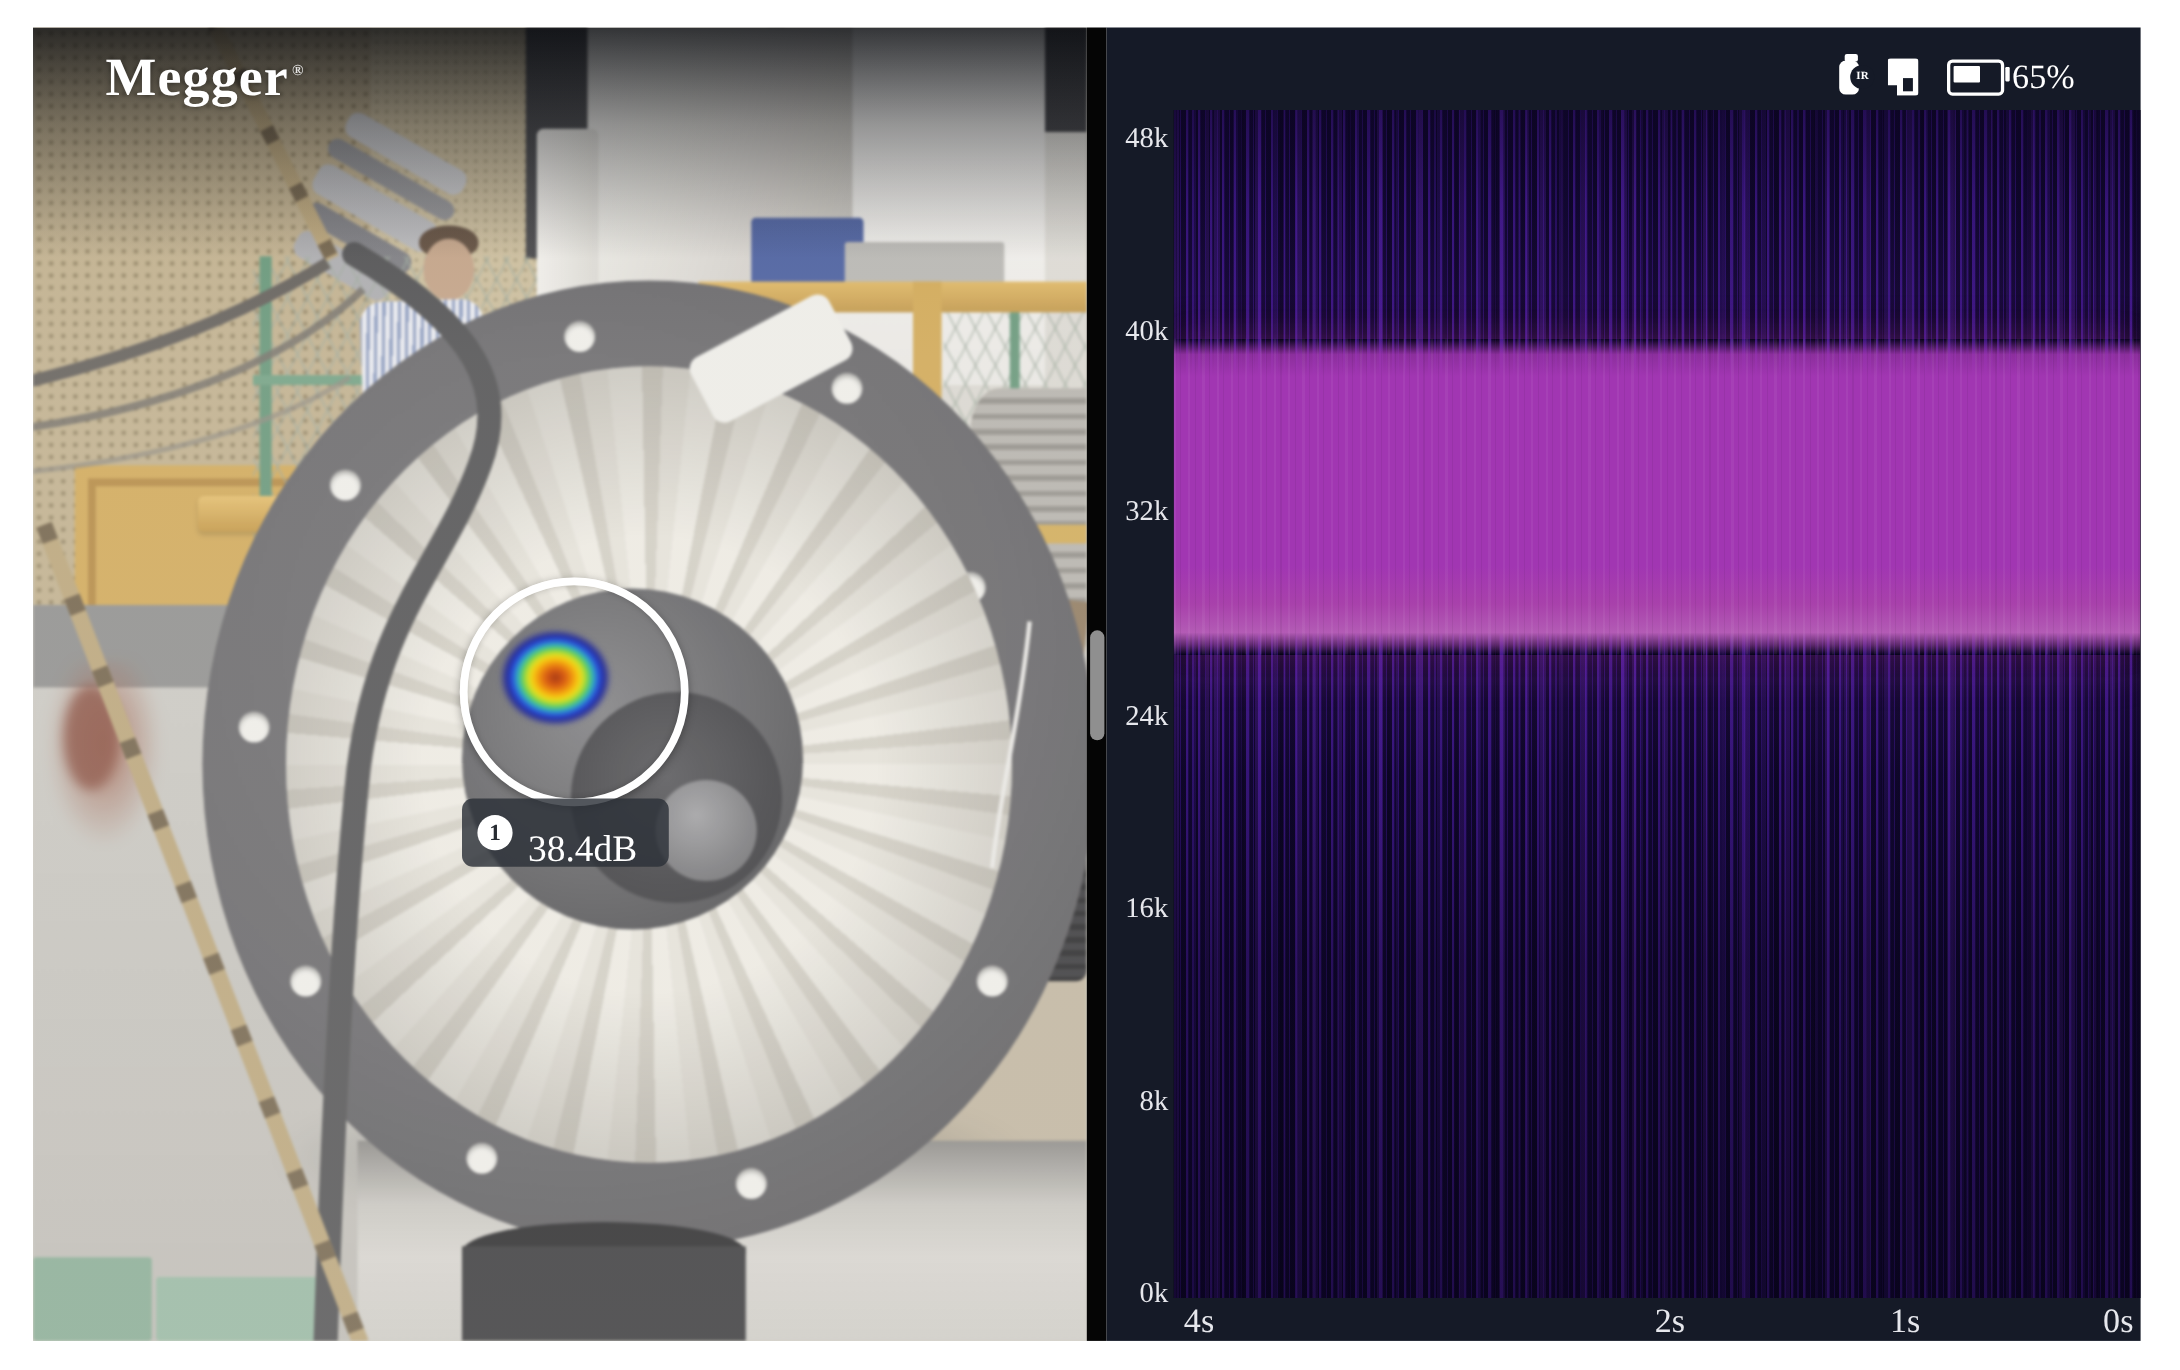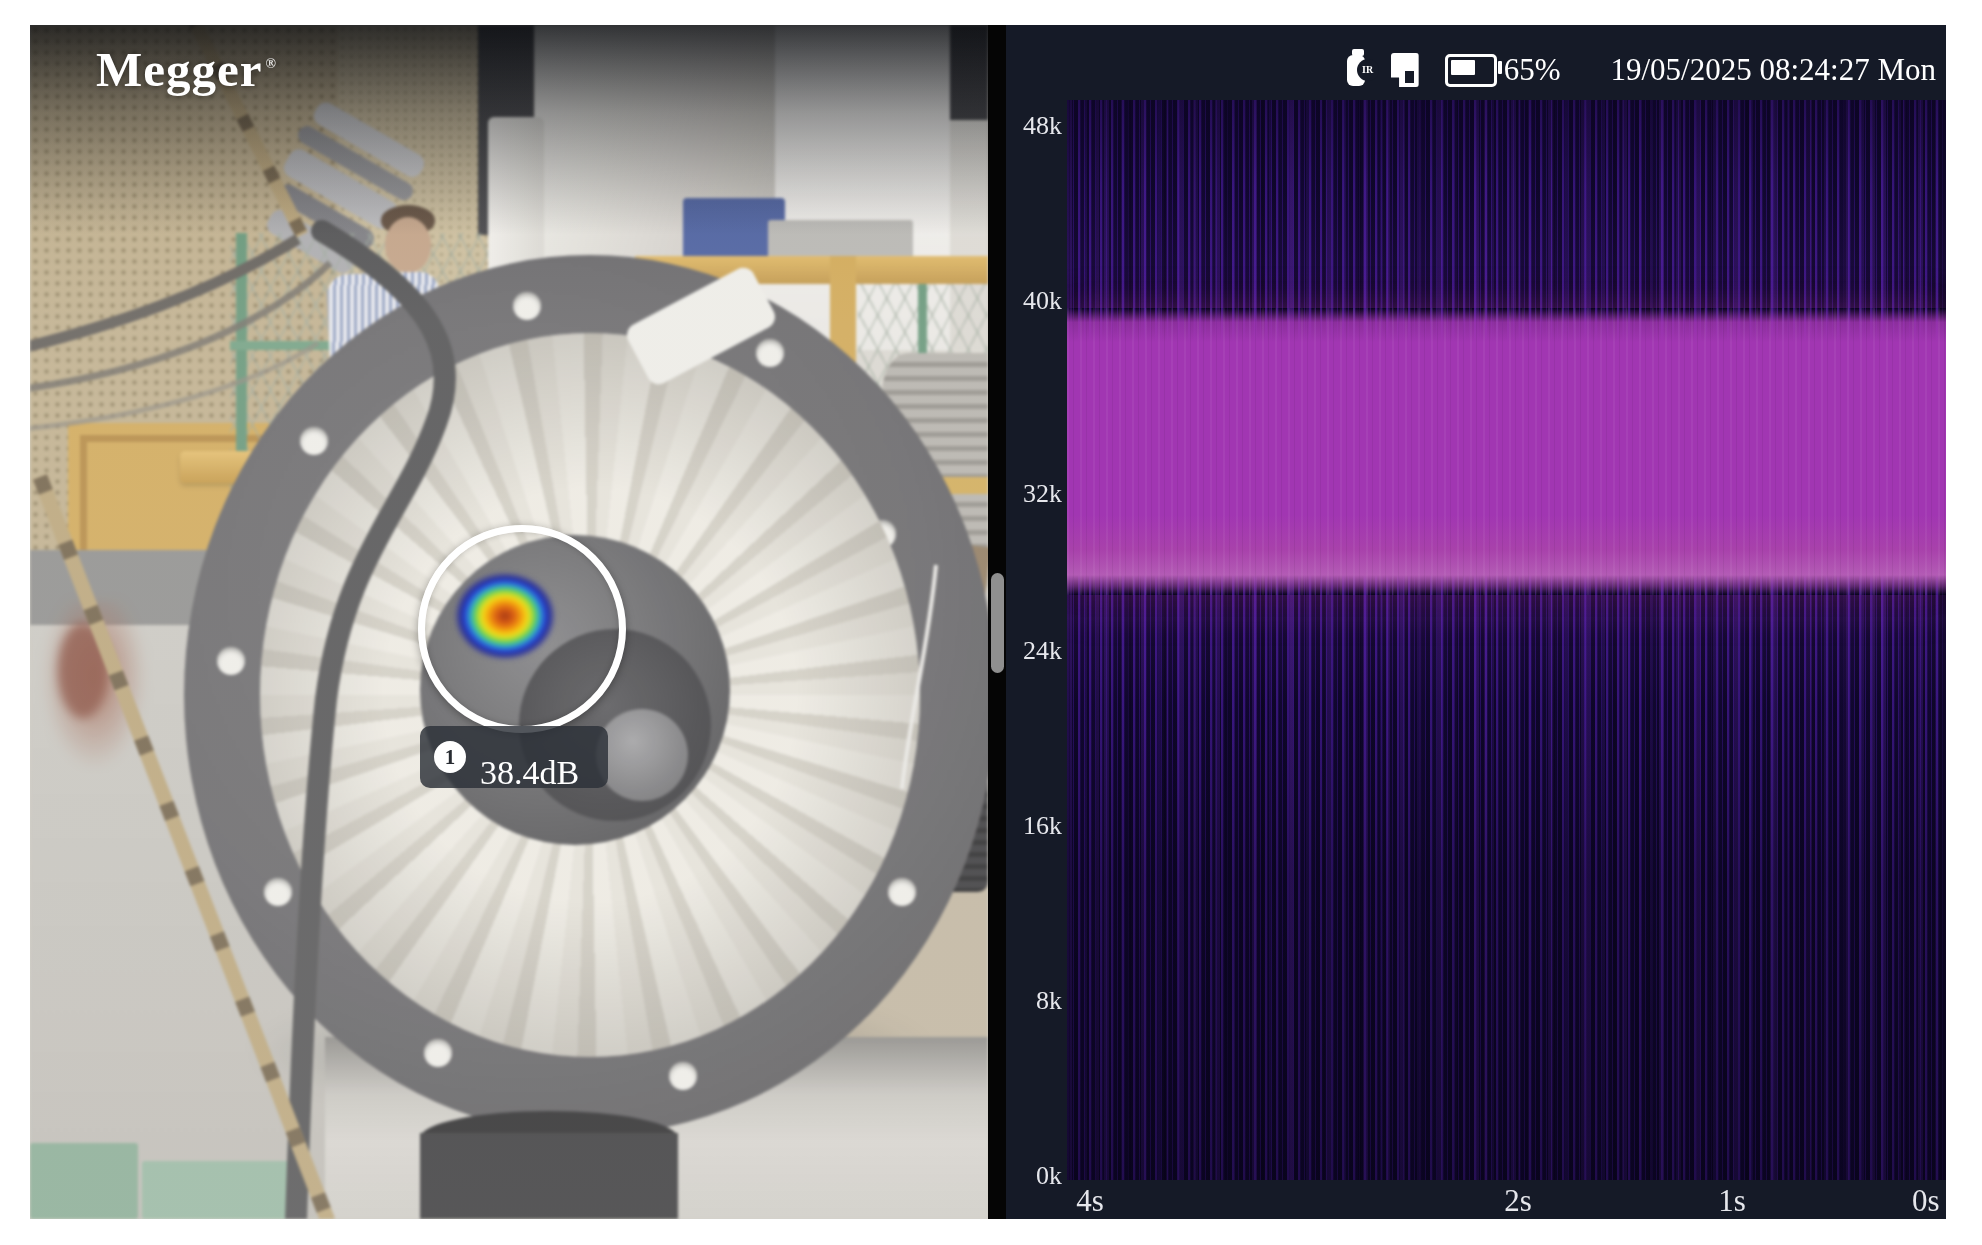--- a/index.html
+++ b/index.html
@@ -125,21 +125,21 @@
     color:#fff;font-size:10px;font-weight:700;display:flex;align-items:center;justify-content:center;font-style:normal;}
   .sd-ic{position:relative;width:28px;height:34px;background:#fff;border-radius:3px;margin-right:26px;
     clip-path:polygon(0 0,100% 0,100% 100%,30% 100%,30% 72%,0 72%);}
   .sd-ic::after{content:"";position:absolute;right:5px;bottom:4px;width:9px;height:12px;background:#151a27;}
   .bat{position:relative;width:46px;height:27px;border:3px solid #fff;border-radius:5px;margin-right:7px;}
   .bat-fill{position:absolute;left:3px;top:3px;width:24px;height:15px;background:#fff;border-radius:1px;}
   .bat-nub{position:absolute;right:-8px;top:4px;width:4px;height:13px;background:#fff;border-radius:1px;}
   .pct{margin-right:50px;}
 
   .flabel{position:absolute;left:0;width:56px;text-align:right;color:#e6e7ec;font-size:26px;line-height:34px;}
-  .f0{top:84px;}.f1{top:259px;}.f2{top:452px;}.f3{top:609px;}.f4{top:784px;}.f5{top:959px;}.f6{top:1134px;}
+  .f0{top:84px;}.f1{top:259px;}.f2{top:423px;}.f3{top:609px;}.f4{top:784px;}.f5{top:959px;}.f6{top:1134px;}
   .tick{position:absolute;left:62px;width:9px;height:3px;background:rgba(210,210,225,.65);}
   .k0{top:99px;}.k1{top:274px;}.k2{top:449px;}.k3{top:624px;}.k4{top:799px;}.k5{top:974px;}.k6{top:1149px;}
 
   .plot{position:absolute;left:61px;top:75px;width:879px;height:1080px;background:#0b0718;overflow:hidden;}
   .streaks{position:absolute;inset:0;}
   .sa{background:repeating-linear-gradient(90deg,rgba(64,24,140,.85) 0 2px,rgba(26,10,70,.85) 2px 3px,rgba(12,5,38,.9) 3px 6px,rgba(44,16,108,.8) 6px 7px,rgba(9,4,30,.92) 7px 11px);}
   .sb{background:repeating-linear-gradient(90deg,rgba(96,38,180,.3) 0 5px,rgba(0,0,0,0) 5px 17px,rgba(70,28,150,.28) 17px 20px,rgba(0,0,0,0) 20px 37px);}
   .sc{background:repeating-linear-gradient(90deg,rgba(4,2,16,.55) 0 3px,rgba(0,0,0,0) 3px 29px,rgba(110,45,190,.22) 29px 32px,rgba(0,0,0,0) 32px 61px,rgba(6,2,20,.5) 61px 64px,rgba(0,0,0,0) 64px 97px);}
   .band{position:absolute;left:0;right:0;top:208px;height:287px;
     background:linear-gradient(180deg,rgba(162,54,178,0) 0%,rgba(162,54,178,.85) 5%,#a136b2 12%,#a136b2 72%,#a841ab 84%,#b35bb5 93%,rgba(160,70,170,.55) 97%,rgba(130,45,150,0) 100%);
@@ -264,21 +264,20 @@
     <div class="status">
       <span class="cam-ic">
           <i class="cam-lens">IR</i>
         </span>
       <span class="sd-ic"></span>
       <span class="bat">
           <i class="bat-fill"></i>
           <i class="bat-nub"></i>
         </span>
       <span class="pct">65%</span>
-      <span class="dt">19/05/2025 08:24:27 Mon</span>
     </div>
 
     <span class="flabel f0">48k</span>
     <span class="flabel f1">40k</span>
     <span class="flabel f2">32k</span>
     <span class="flabel f3">24k</span>
     <span class="flabel f4">16k</span>
     <span class="flabel f5">8k</span>
     <span class="flabel f6">0k</span>
 

